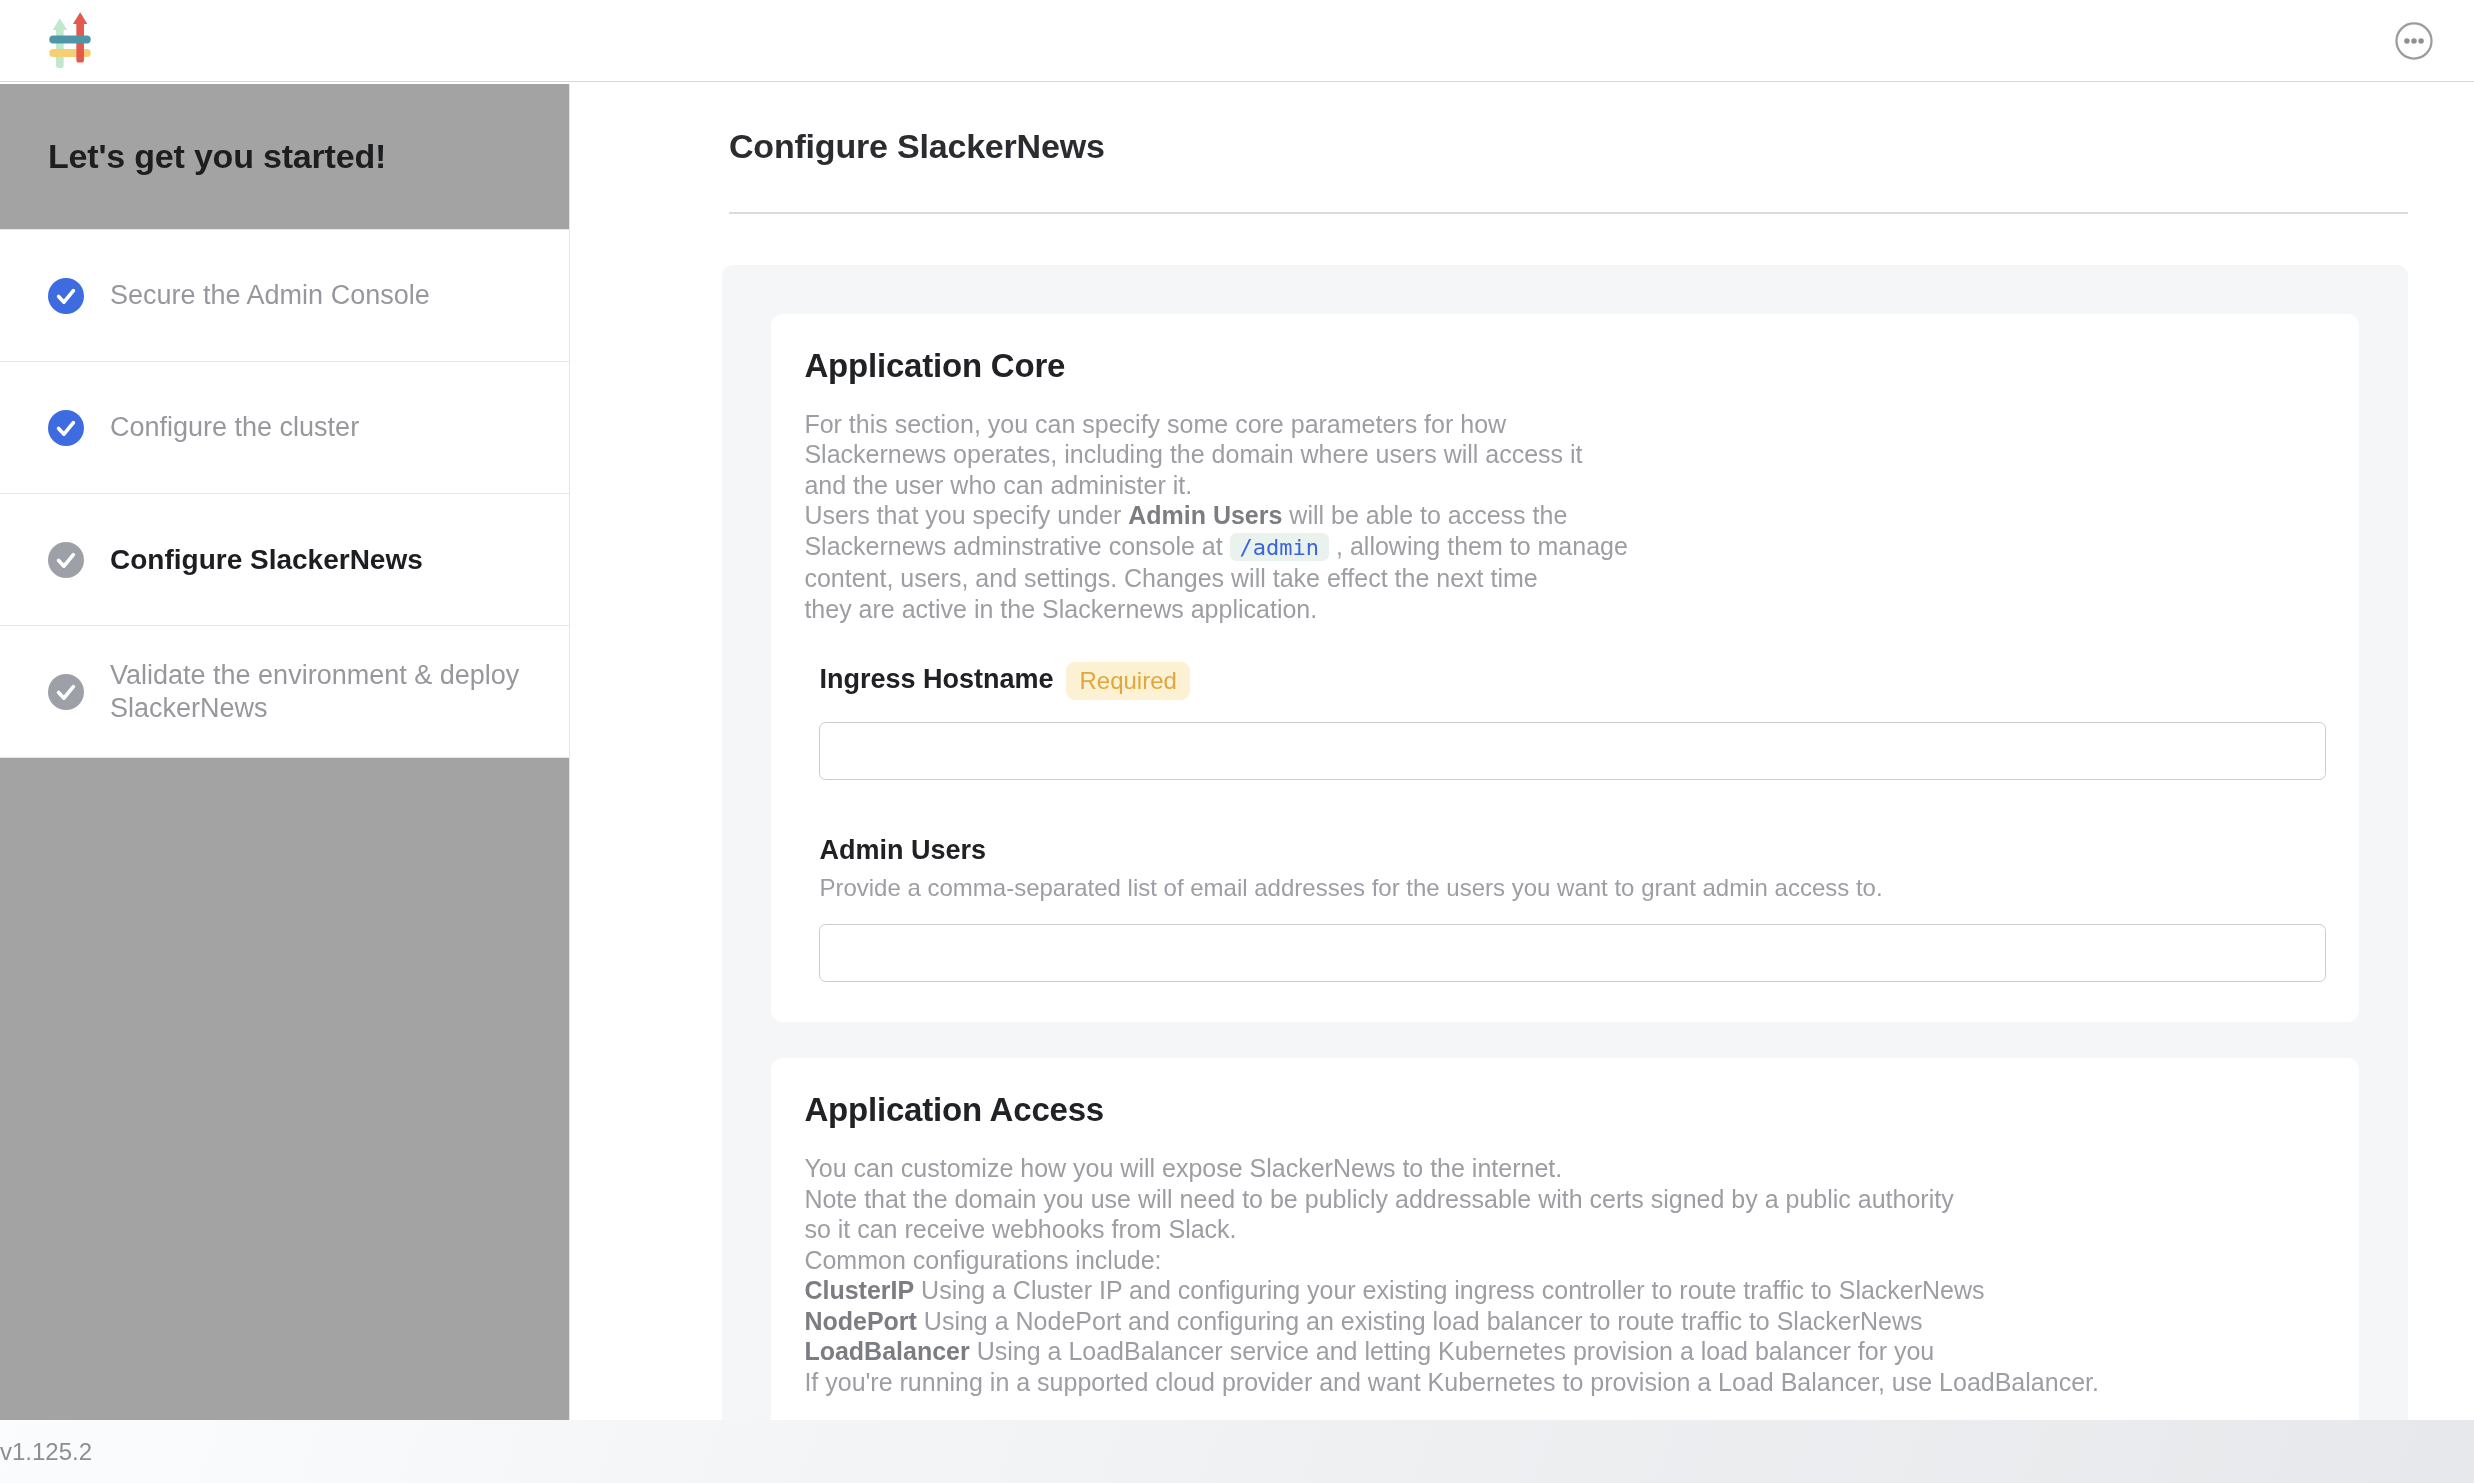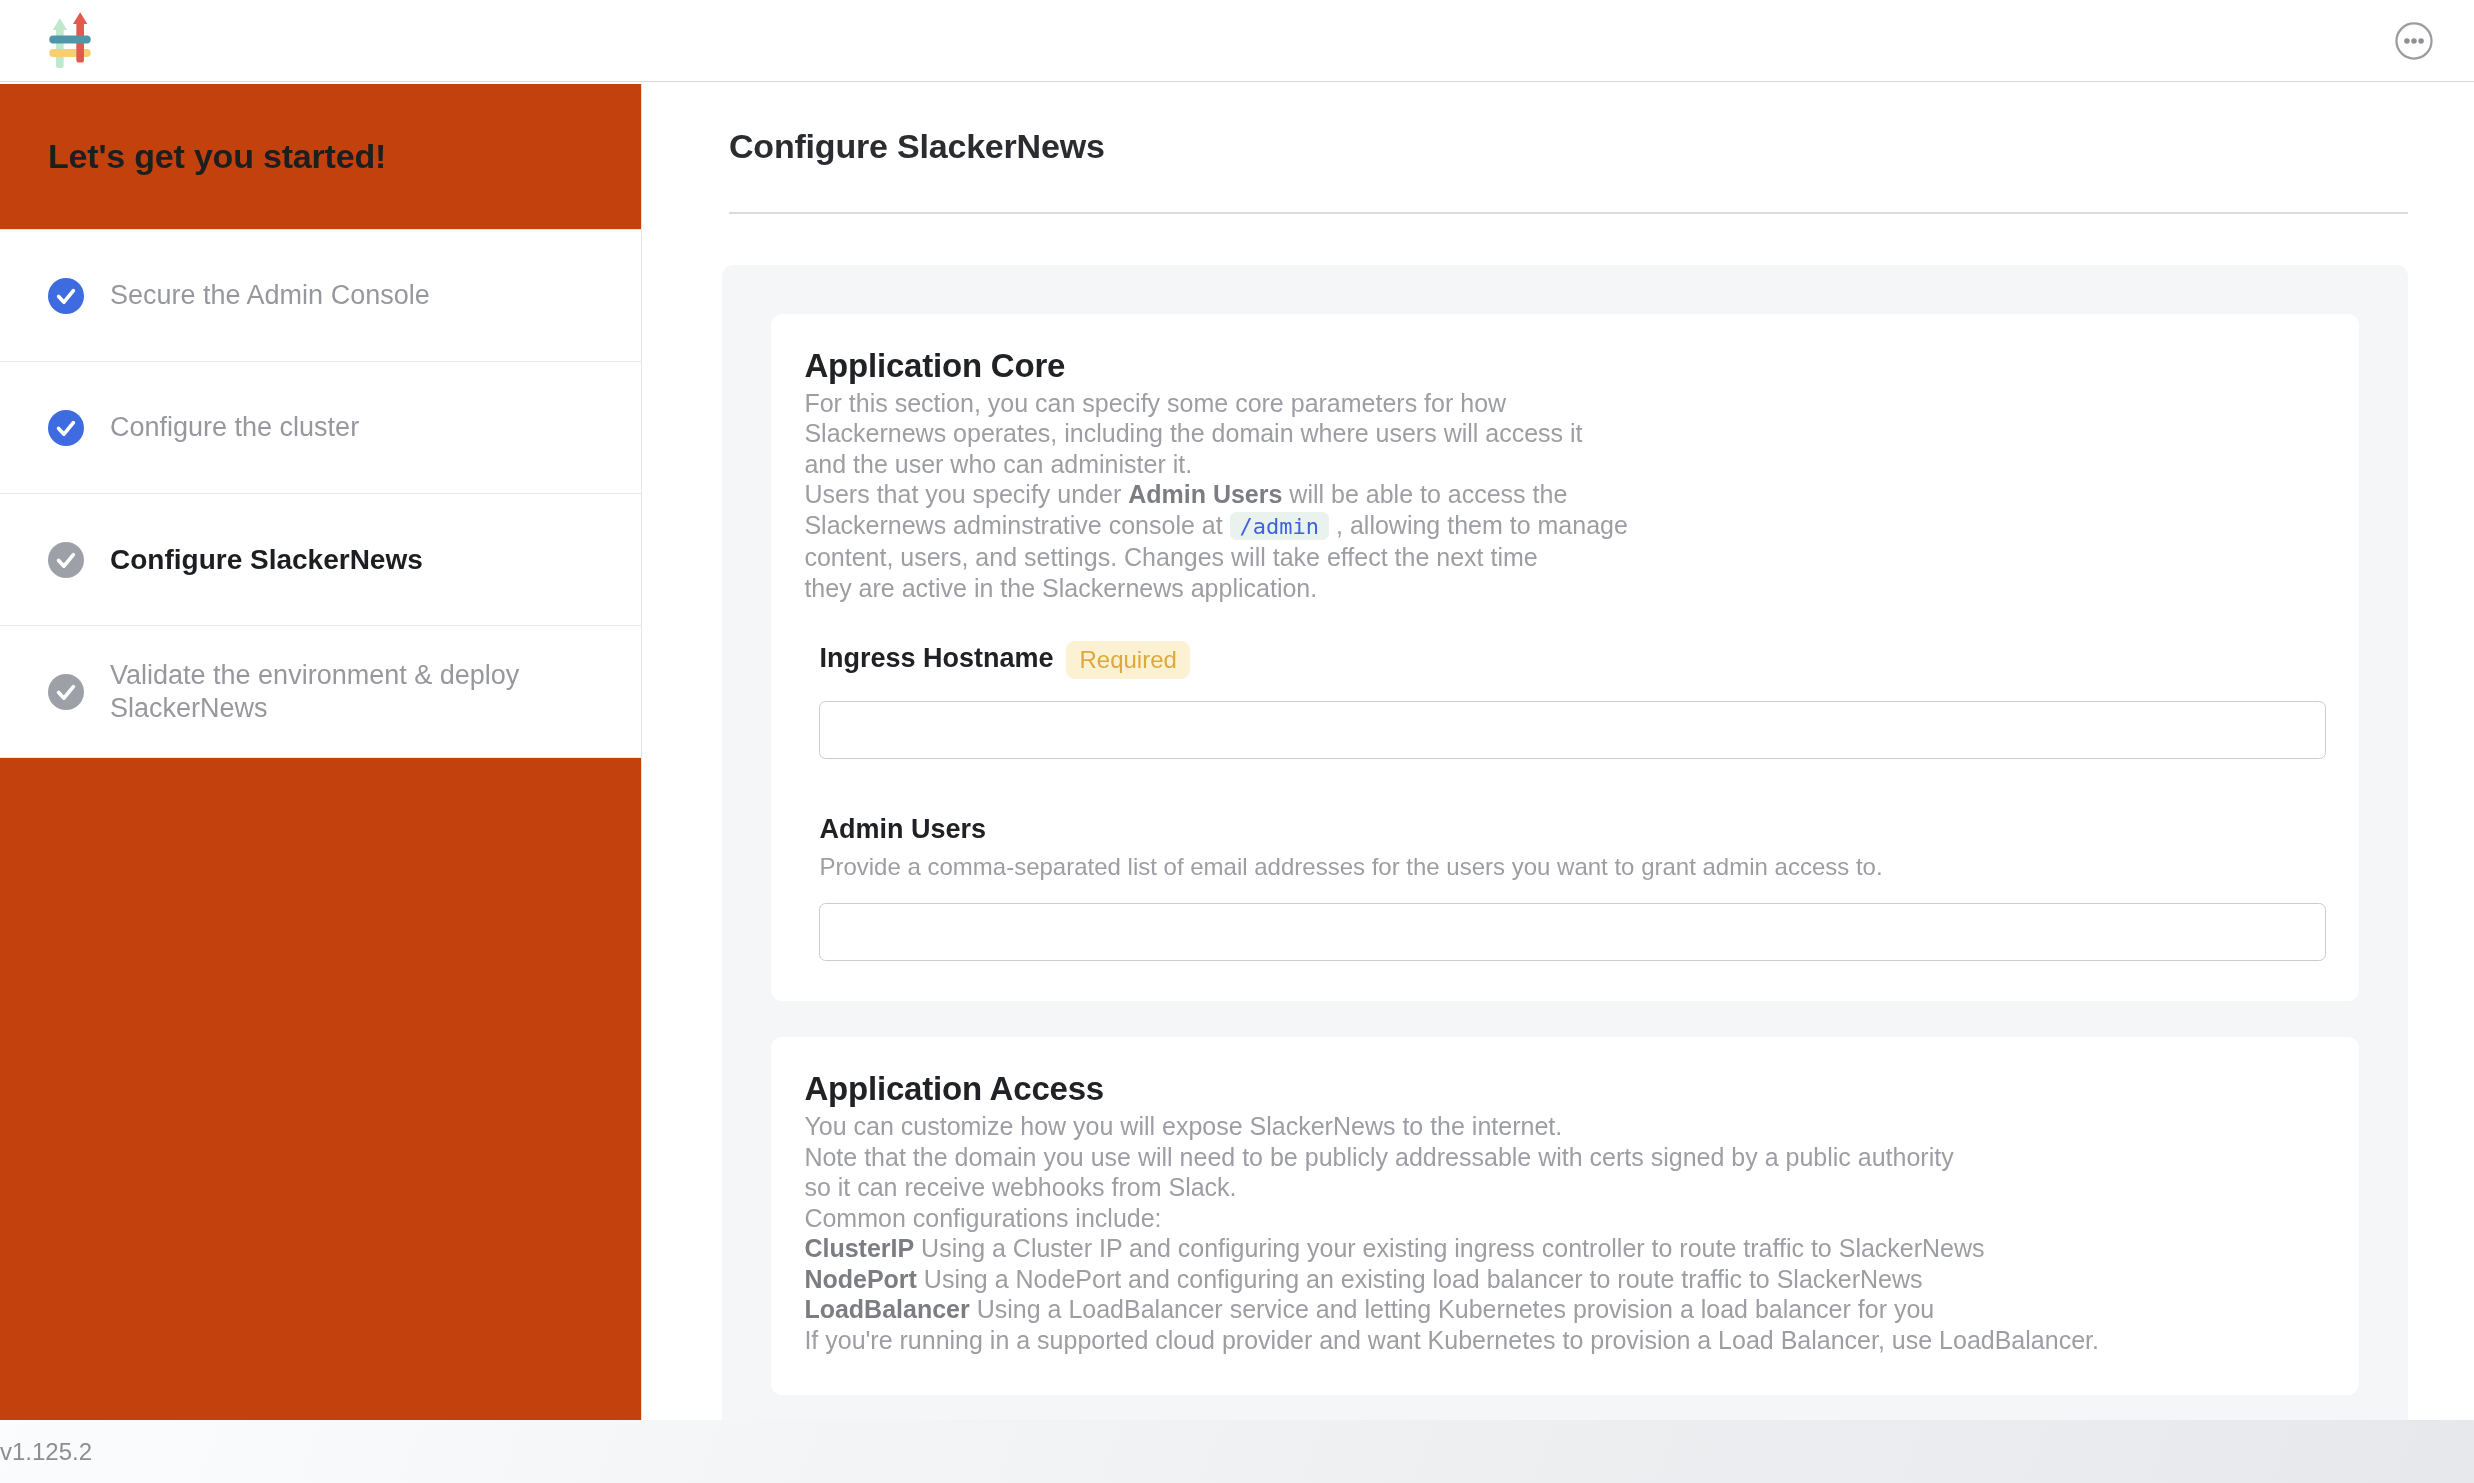--- a/index.html
+++ b/index.html
@@ -8,21 +8,21 @@
 
   
   header{position:absolute;top:0;left:0;width:2475px;height:82px;background:#fff;
     border-bottom:1.6px solid #d6d8db;display:flex;align-items:center;
     justify-content:space-between;padding:0 40px 0 48px;z-index:5}
   .logo svg{display:block}
   .more-btn{width:40px;height:40px;background:transparent;border:none;cursor:pointer;padding:0}
   .more-btn svg{display:block}
 
   
-  aside{position:absolute;top:84px;left:0;width:642px;bottom:6px;background:#c2410c;
+  aside{position:absolute;top:84px;left:0;width:570px;bottom:6px;background:#a3a3a3;
     border-right:1.6px solid #e3e5e9}
   .side-head{height:146px;border-bottom:1.6px solid #e4e6e9;display:flex;align-items:center;
     padding:0 48px}
   .side-head h1{font-size:34px;font-weight:700;color:#1d1e20;letter-spacing:-0.2px}
   .step{display:flex;align-items:center;gap:26px;background:#fff;
     border-bottom:1.6px solid #e4e6e9;padding:30px 46px 30px 48px;min-height:132px;cursor:pointer}
   .step .check{flex:0 0 36px;width:36px;height:36px}
   .step .check svg{display:block}
   .step-label{font-size:27px;line-height:33px;color:#97989d}
   .check circle{fill:#9da0a6}
@@ -31,21 +31,21 @@
 
   
   main{position:absolute;top:84px;left:660px;right:0;bottom:0;background:#fff;
     overflow:hidden;padding-left:69px}
   main h2{margin-top:43px;font-size:34px;font-weight:700;color:#2b2c2f;letter-spacing:-0.2px}
   .title-rule{margin-top:46px;height:1.6px;background:#d9dbde;width:1679px}
   .panel{background:#f4f6f8;border-radius:11.5px;padding:49px;width:1686px;height:1284px;
     margin-left:-6.6px;margin-top:51px}
   .card{background:#fff;border-radius:11.5px;padding:33px 33px 40px 33px}
   .card h3{font-size:33px;font-weight:700;color:#212226;line-height:38px;letter-spacing:-0.2px}
-  .intro{margin-top:3px;font-size:25px;color:#9d9ea3}
+  .intro{margin-top:24px;font-size:25px;color:#9d9ea3}
   .rich-line{line-height:30.5px;min-height:30.5px}
   .seg-bold{font-weight:700;color:#7c7d82}
   .seg-code{font-family:"DejaVu Sans Mono",monospace;font-size:22px;color:#3c63dd;
     background:#e9f2ec;border-radius:6.6px;padding:1.6px 10px}
   .field{margin-left:15px;margin-top:38px}
   .field-2{margin-top:53px}
   .label-row{display:flex;align-items:flex-start;gap:13px;line-height:35px}
   .f-label{font-size:27px;font-weight:700;color:#202125}
   .req{font-size:24px;color:#dfa83d;background:#fcf1d3;border-radius:9px;
     padding:4.1px 13px;line-height:1.25}

